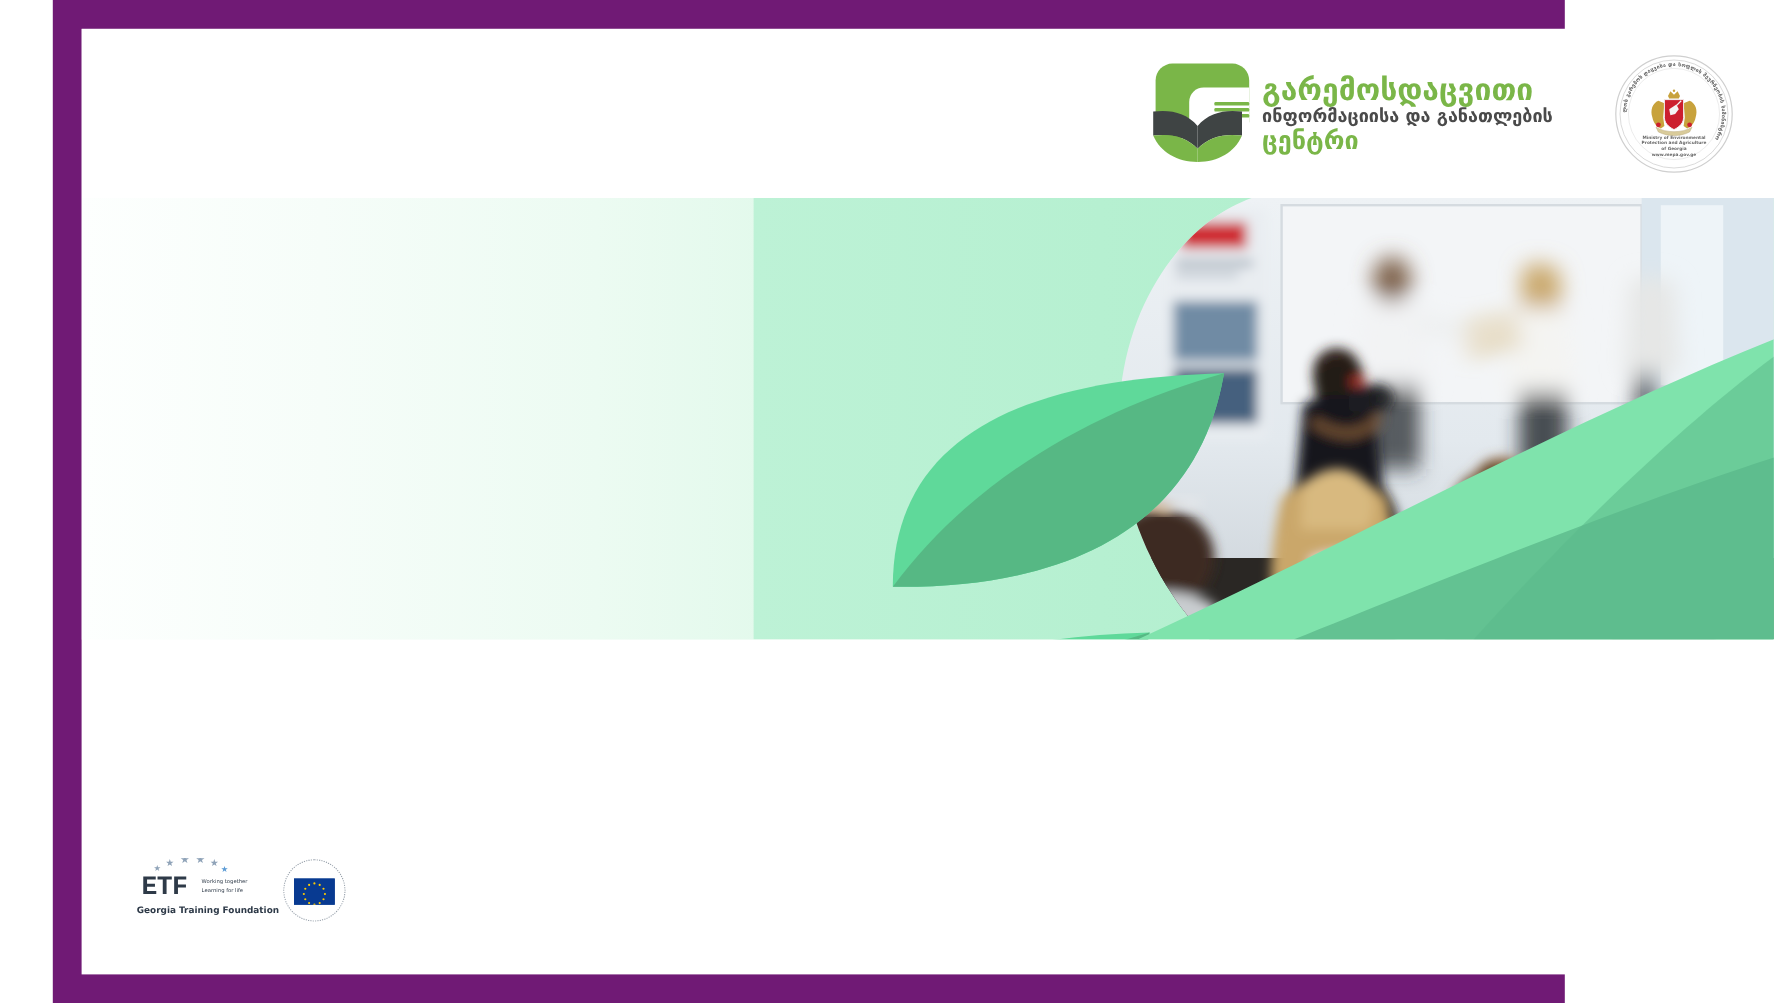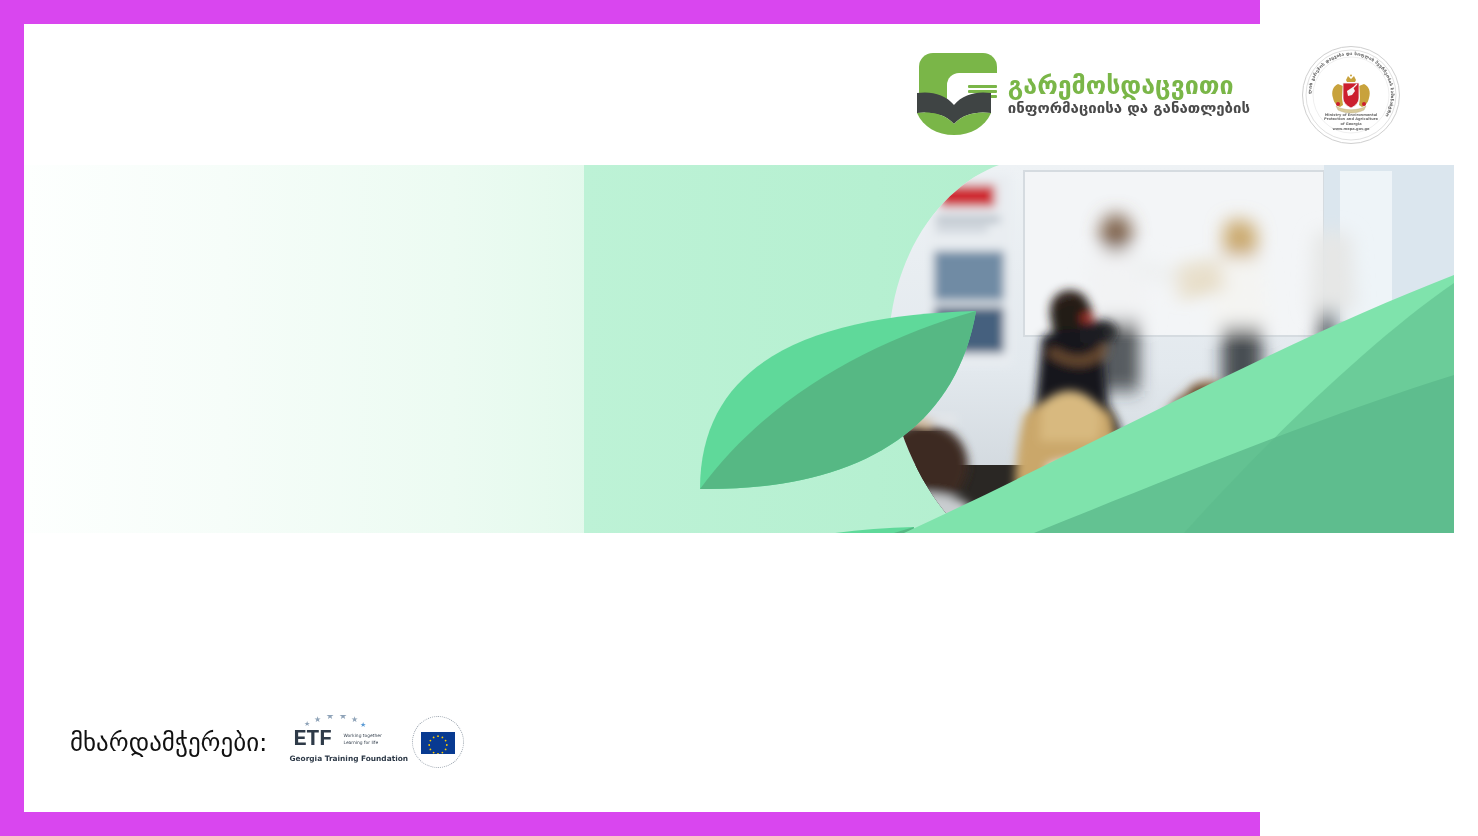--- a/index.html
+++ b/index.html
@@ -12,22 +12,23 @@
     height: 836px;
     overflow: hidden;
     font-family: "DejaVu Sans", "Liberation Sans", sans-serif;
   }
 
   
   .poster {
     position: relative;
     width: 1260px;
     height: 836px;
-    background: #d946ef;
+    background: #701a75;
     box-sizing: border-box;
+    margin-left: 44px;
   }
   .sheet {
     position: absolute;
     left: 24px;
     top: 24px;
     width: 1430px;
     height: 788px;
     background: #ffffff;
     overflow: hidden;
   }
@@ -310,20 +311,21 @@
             <svg class="book" viewBox="0 0 86 54">
               <path d="M43 22 C52 11 66 8 80 10 L80 30 C66 28 52 31 43 41 Z" fill="#3F4444"></path>
               <path d="M43 22 C34 11 20 8 6 10 L6 30 C20 28 34 31 43 41 Z" fill="#3F4444"></path>
               <path d="M43 41 C52 31 66 28 80 30 C74 44 60 52 43 52 Z" fill="#7AB648"></path>
               <path d="M43 41 C34 31 20 28 6 30 C12 44 26 52 43 52 Z" fill="#7AB648"></path>
             </svg>
           </div>
           <div class="geic-text">
             <div class="geic-l1">გარემოსდაცვითი</div>
             <div class="geic-l2">ინფორმაციისა და განათლების</div>
+            <div class="geic-l3">ცენტრი</div>
           </div>
         </div>
 
         <div class="seal">
           <svg class="ring-text" viewBox="0 0 96 96">
             <defs>
               <path id="ringpath" d="M 48,48 m -40,0 a 40,40 0 1,1 80,0 a 40,40 0 1,1 -80,0"></path>
             </defs>
             <circle cx="48" cy="48" r="45" fill="none" stroke="#d8d8d8" stroke-width="0.8"></circle>
             <circle cx="48" cy="48" r="38" fill="none" stroke="#e4e4e4" stroke-width="0.6"></circle>
@@ -495,21 +497,20 @@
         <g>
           <path d="M1430 110 C1250 180 1050 290 880 368 L1430 368 Z" fill="#7FE3AC"></path>
           <path d="M1430 210 C1300 250 1130 320 1010 368 L1430 368 Z" fill="#63C292"></path>
           <path d="M1430 118 C1340 180 1230 290 1160 368 L1430 368 Z" fill="#5BB98B" opacity="0.55"></path>
         </g>
       </svg>
     </div>
 
 
     <div class="supporters">
-      <div class="supporters-label">მხარდამჭერები:</div>
 
       <div class="etf">
         <svg class="etf-stars" viewBox="0 0 70 16">
           <g fill="#8fa3b8">
             <text x="4" y="11" font-size="7">★</text>
             <text x="14" y="7" font-size="8">★</text>
             <text x="26" y="4" font-size="9">★</text>
             <text x="39" y="4" font-size="9">★</text>
             <text x="51" y="7" font-size="8">★</text>
           </g>

